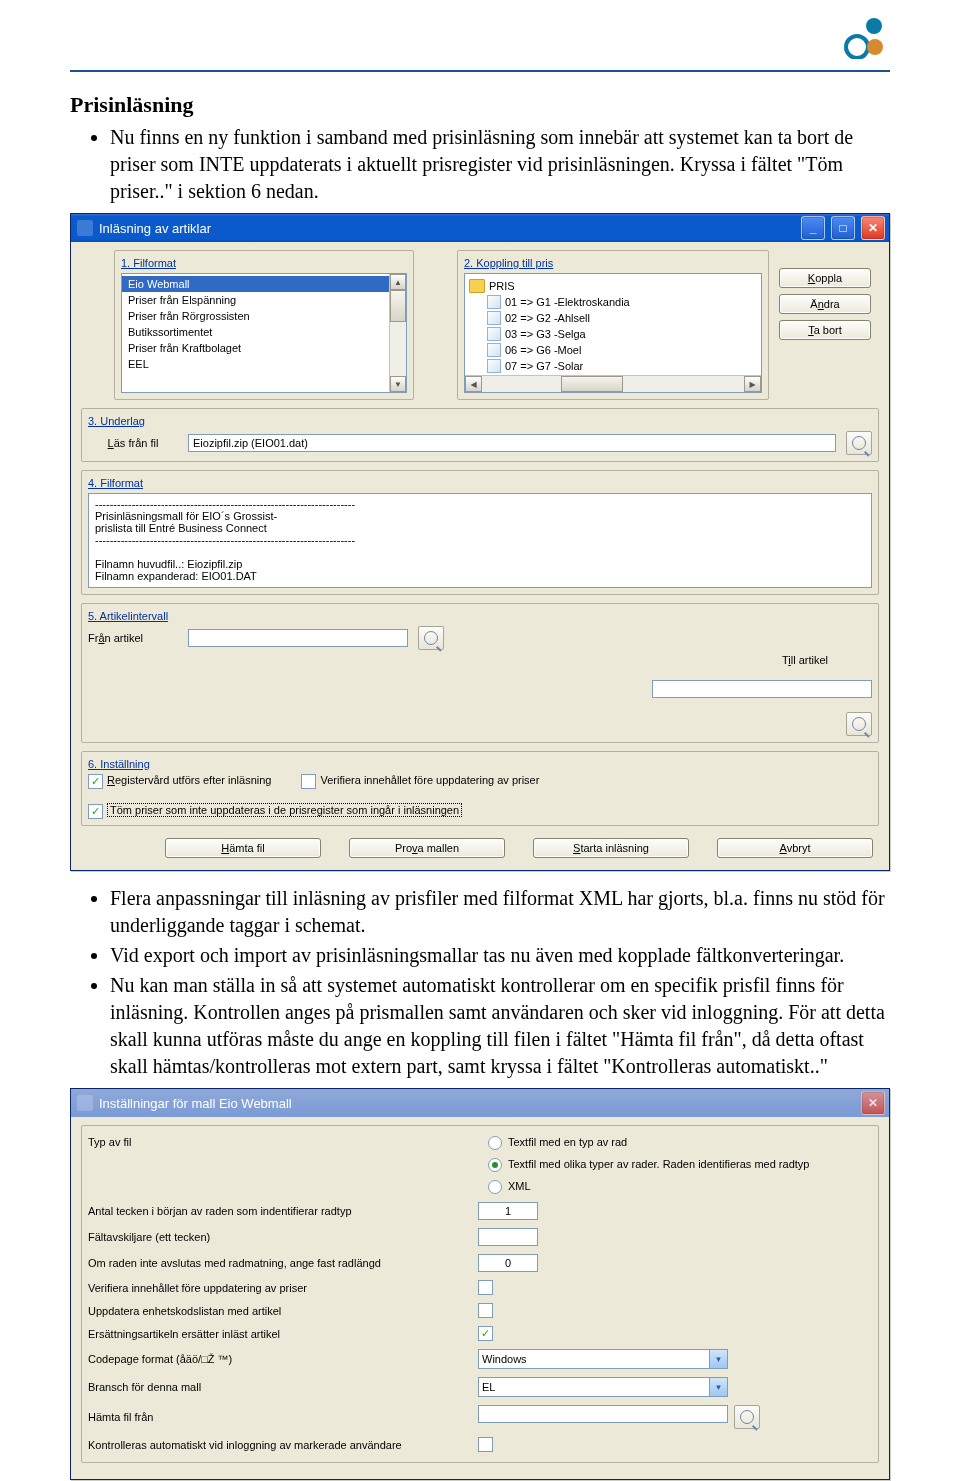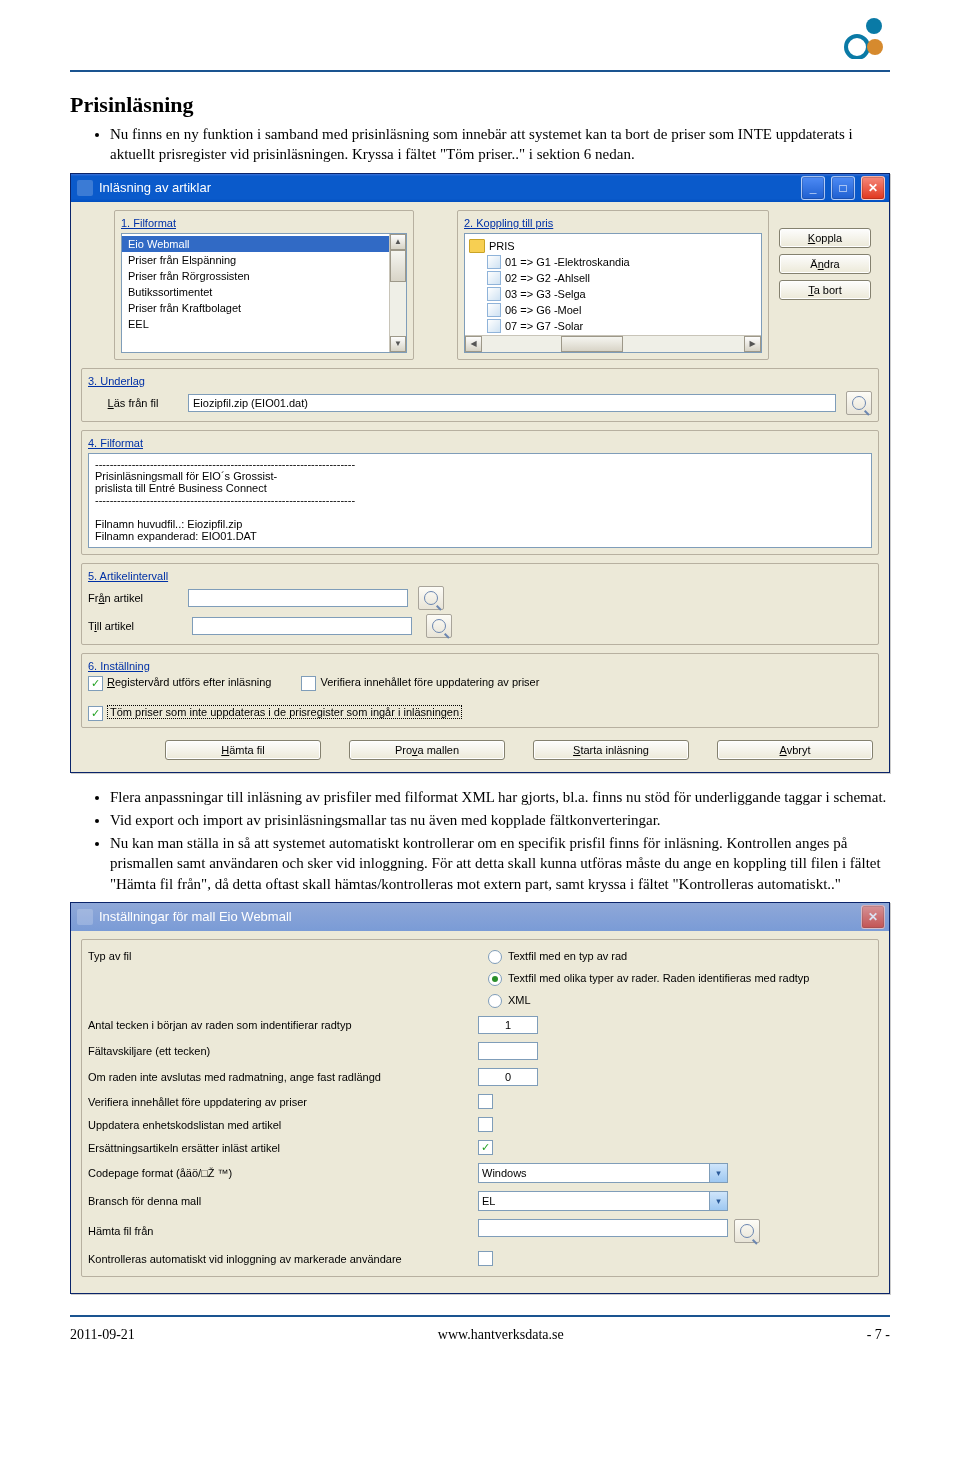--- a/index.html
+++ b/index.html
@@ -1,20 +1,20 @@
 <!DOCTYPE html>
 <html><head>
 <meta charset="utf-8">
 <style>
   body { margin:0; font-family: Tahoma, Arial, sans-serif; background:#fff; color:#000; }
   .page { width:960px; margin:0 auto; padding:30px 70px 20px 70px; box-sizing:border-box; position:relative; }
   .header-logo { position:absolute; top:15px; right:75px; }
   .rule { border-top:2px solid #1a5490; margin:40px 0 20px 0; }
   h2.section-head { font-family: "Century Schoolbook", Georgia, serif; font-size:22px; font-weight:bold; margin:0 0 6px 0; }
-  .body-text { font-family: "Century Schoolbook", Georgia, serif; font-size:15px; line-height:1.35; }
+  .body-text { font-family: "Century Schoolbook", Georgia, serif; font-size:20px; line-height:1.35; }
   ul.bullets { padding-left:40px; margin:2px 0; }
   ul.bullets li { margin-bottom:3px; }
 
   
   .xp-window { border:1px solid #0a246a; box-shadow:1px 1px 0 rgba(0,0,0,.2); margin:8px 0 14px 0; background:#ece9d8; }
   .xp-title { height:28px; background:linear-gradient(to bottom,#3a6fd6 0%,#0a5acb 8%,#0a5acb 88%,#014fbf 100%); display:flex; align-items:center; padding:0 4px 0 6px; gap:6px; color:#fff; font-size:13px; }
   .xp-title .icon { width:16px; height:16px; background:#fff3; border-radius:2px; display:inline-block; }
   .xp-title .spacer { flex:1; }
   .xp-ctl { width:22px; height:22px; border-radius:3px; display:inline-flex; align-items:center; justify-content:center; font-weight:bold; font-family: Arial; font-size:12px; color:#fff; border:1px solid rgba(255,255,255,.6); box-shadow:inset 0 0 0 1px rgba(0,0,0,.15); }
   .xp-min,.xp-max{ background:linear-gradient(#4e8bf5,#1e5fd0); }
@@ -201,21 +201,21 @@
 
       <div class="groupbox">
         <span class="link-label">5. Artikelintervall</span>
         <div style="display:flex; align-items:center; gap:10px; margin-bottom:4px;">
           <span style="width:90px;">Fr<span class="u">å</span>n artikel</span>
           <input class="input-line" style="width: 220px;">
           <span class="icon-btn">
               <span class="mag"></span>
             </span>
         </div>
-        <div style="display:flex; align-items:center; gap:14px;">
+        <div style="display:flex; align-items:flex-end; gap:14px;flex-direction:column;">
           <span style="width:90px;">T<span class="u">i</span>ll artikel</span>
           <input class="input-line" style="width: 220px;">
           <span class="icon-btn">
               <span class="mag"></span>
             </span>
         </div>
       </div>
 
       <div class="groupbox">
         <span class="link-label">6. Inställning</span>

